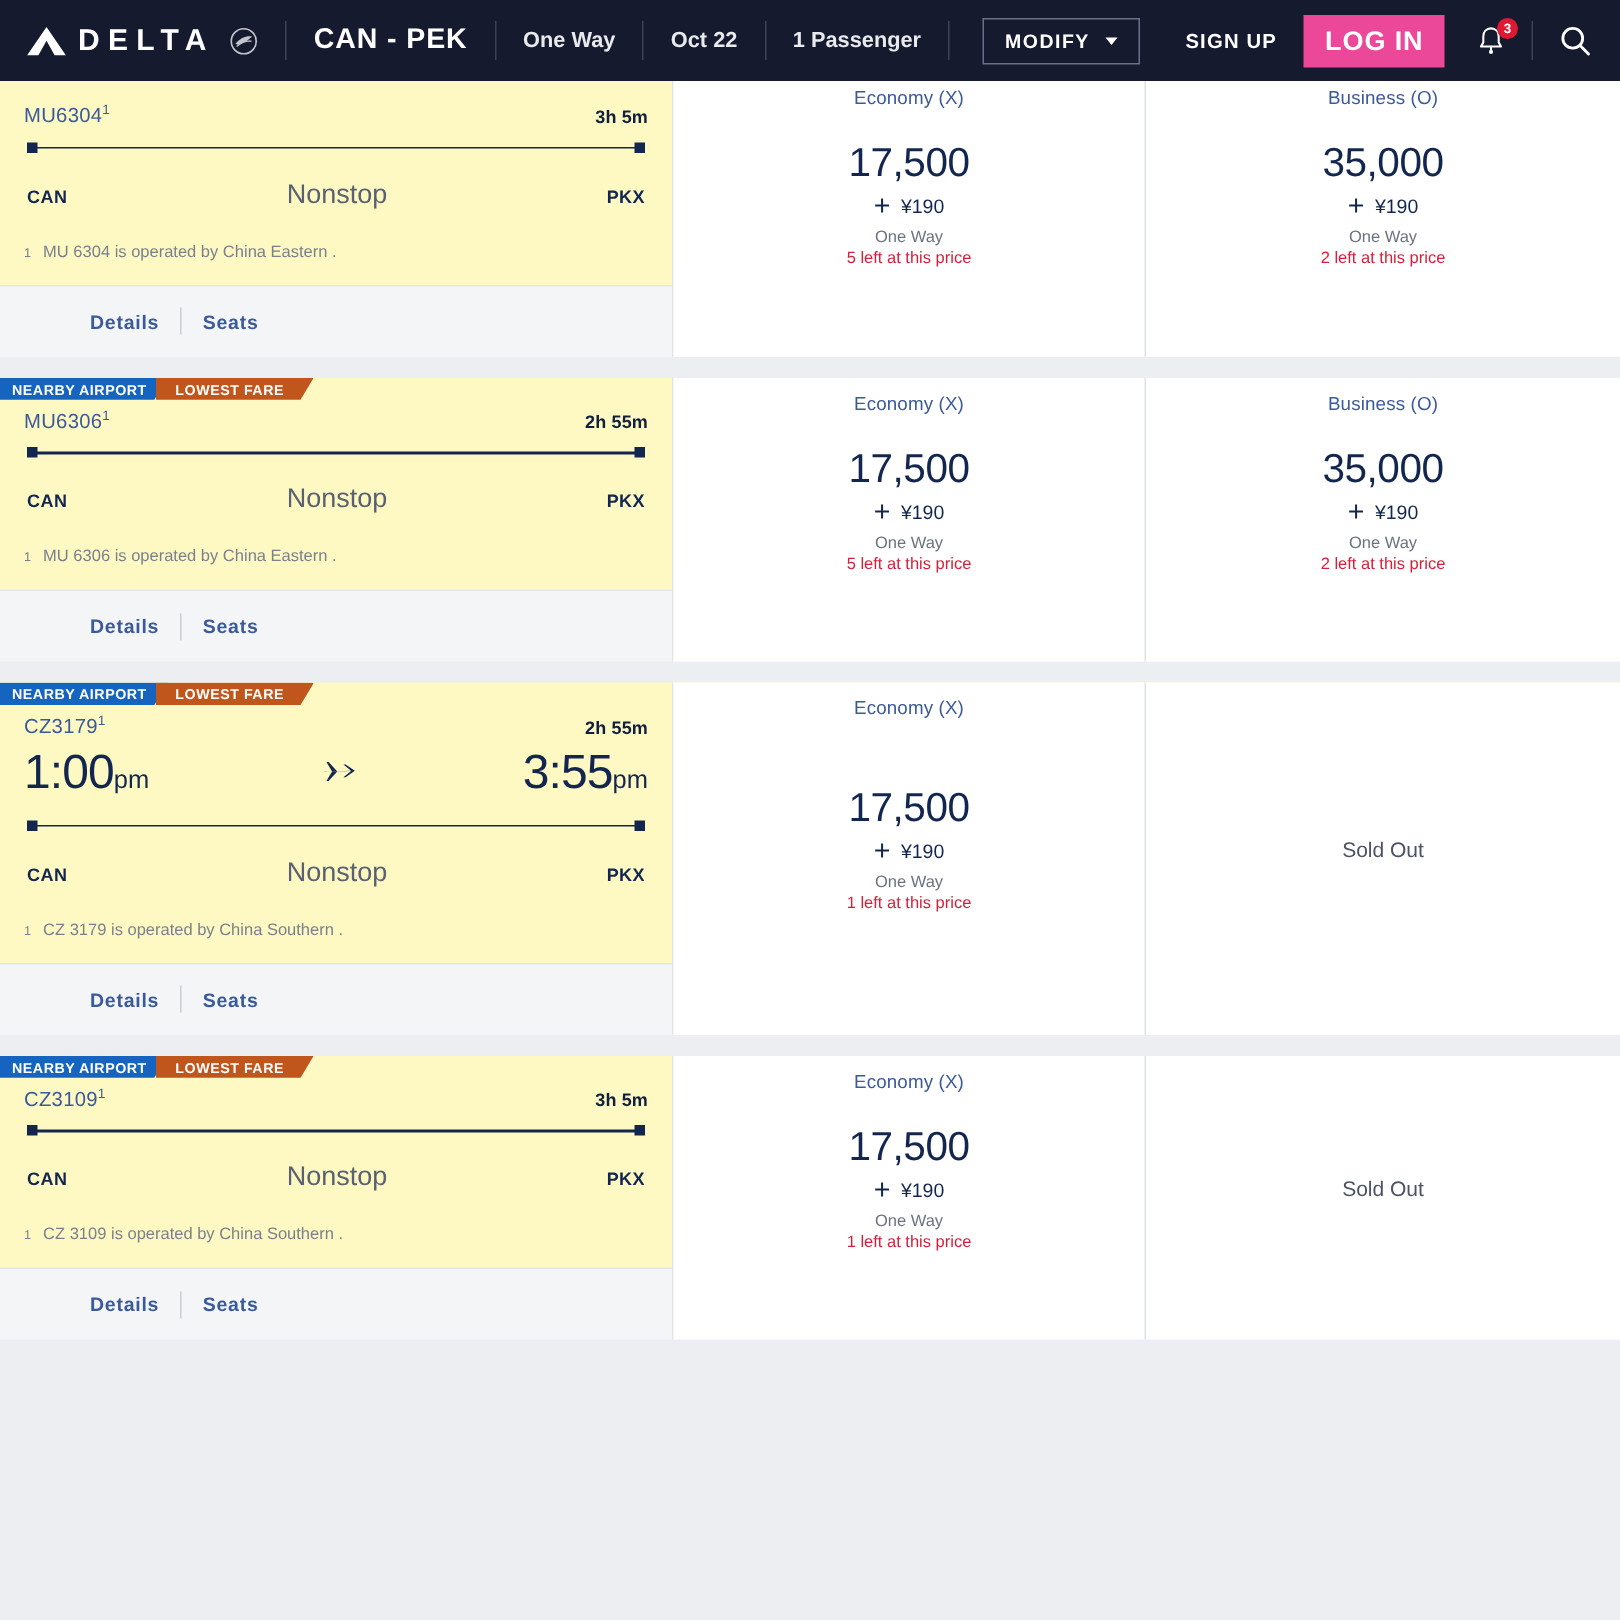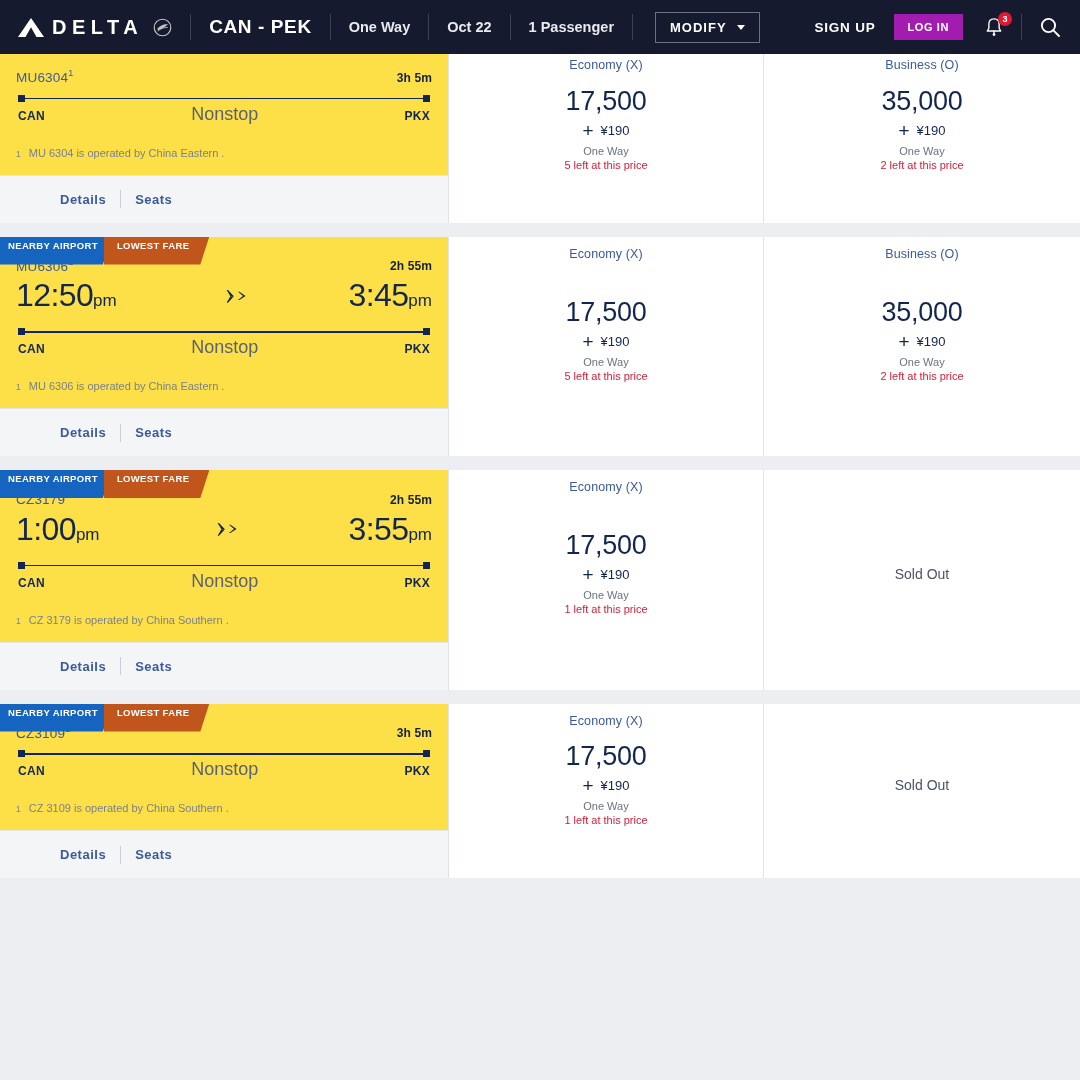--- a/index.html
+++ b/index.html
@@ -100,23 +100,23 @@
   .signup {
     font-size: 13.5px;
     font-weight: bold;
     letter-spacing: .8px;
     color: #ffffff;
     cursor: pointer;
     padding: 0 18px;
     white-space: nowrap;
   }
   .login {
-    background: #a21caf;
+    background: #ec4899;
     color: #ffffff;
-    font-size: 11px;
+    font-size: 18px;
     font-weight: bold;
     letter-spacing: .6px;
     padding: 7px 14px;
     border: none;
     font-family: "Liberation Sans", sans-serif;
     cursor: pointer;
     white-space: nowrap;
   }
   .bell-wrap {
     position: relative;
@@ -139,34 +139,34 @@
   .search-wrap { cursor: pointer; padding-left: 16px; border-left: 1px solid #3c4158; display:flex; align-items:center; height: 26px;}
 
   
   .results {
     background: #eceef2;
     height: 1026px;
     overflow: hidden;
   }
 
   .flight-card {
-    background: #fde047;
+    background: #fef9c3;
     display: grid;
     grid-template-columns: 449px 314px 1fr;
     margin-bottom: 14px;
     position: relative;
   }
   .flight-card.clipped-top { margin-top: 0; }
 
   
   .badge-row {
     position: absolute;
     top: 0; left: 0;
     display: flex;
-    height: 28px;
+    height: 15px;
     z-index: 4;
   }
   .badge {
     font-size: 9.5px;
     font-weight: bold;
     color: #ffffff;
     letter-spacing: .35px;
     line-height: 17px;
     padding: 0 9px;
     white-space: nowrap;
@@ -248,21 +248,21 @@
     width: 7px; height: 7px;
     background: #12264f;
   }
   .bar-dot.l { left: 0; }
   .bar-dot.r { right: 0; }
 
   .bar-labels {
     display: flex;
     justify-content: space-between;
     align-items: baseline;
-    margin-top: 1px;
+    margin-top: 16px;
   }
   .apt {
     font-size: 12px;
     font-weight: bold;
     color: #12264f;
     letter-spacing: .3px;
   }
   .stops {
     font-size: 18px;
     color: #5a6172;
@@ -479,29 +479,20 @@
     <div class="badge-row">
       <span class="badge badge-nearby">NEARBY AIRPORT</span>
       <span class="badge badge-lowest">LOWEST FARE</span>
     </div>
     <div class="flight-left">
       <div class="fl-top">
         <span class="flight-no">MU6306<sup>1</sup></span>
         <span class="duration">2h 55m</span>
       </div>
 
-      <div class="fl-times">
-        <span class="time">12:50<span class="mer">pm</span></span>
-        <svg width="26" height="26" viewBox="0 0 24 24" class="plane-icon">
-          <path d="M2.2 12.6 L21.3 11.9 L16.6 8.0 L17.9 8.0 L23.6 11.9 L17.9 15.8 L16.6 15.8 L21.3 12.0 Z" fill="#12264f"></path>
-          <path d="M9.6 12.3 L6.1 6.4 L7.4 6.4 L12.8 12.3 Z" fill="#12264f"></path>
-          <path d="M9.6 12.3 L6.1 18.2 L7.4 18.2 L12.8 12.3 Z" fill="#12264f"></path>
-        </svg>
-        <span class="time">3:45<span class="mer">pm</span></span>
-      </div>
 
       <div class="bar-wrap">
         <div class="bar-line">
           <span class="bar-dot l"></span>
           <span class="bar-dot r"></span>
         </div>
         <div class="bar-labels">
           <span class="apt">CAN</span>
           <span class="stops">Nonstop</span>
           <span class="apt">PKX</span>

